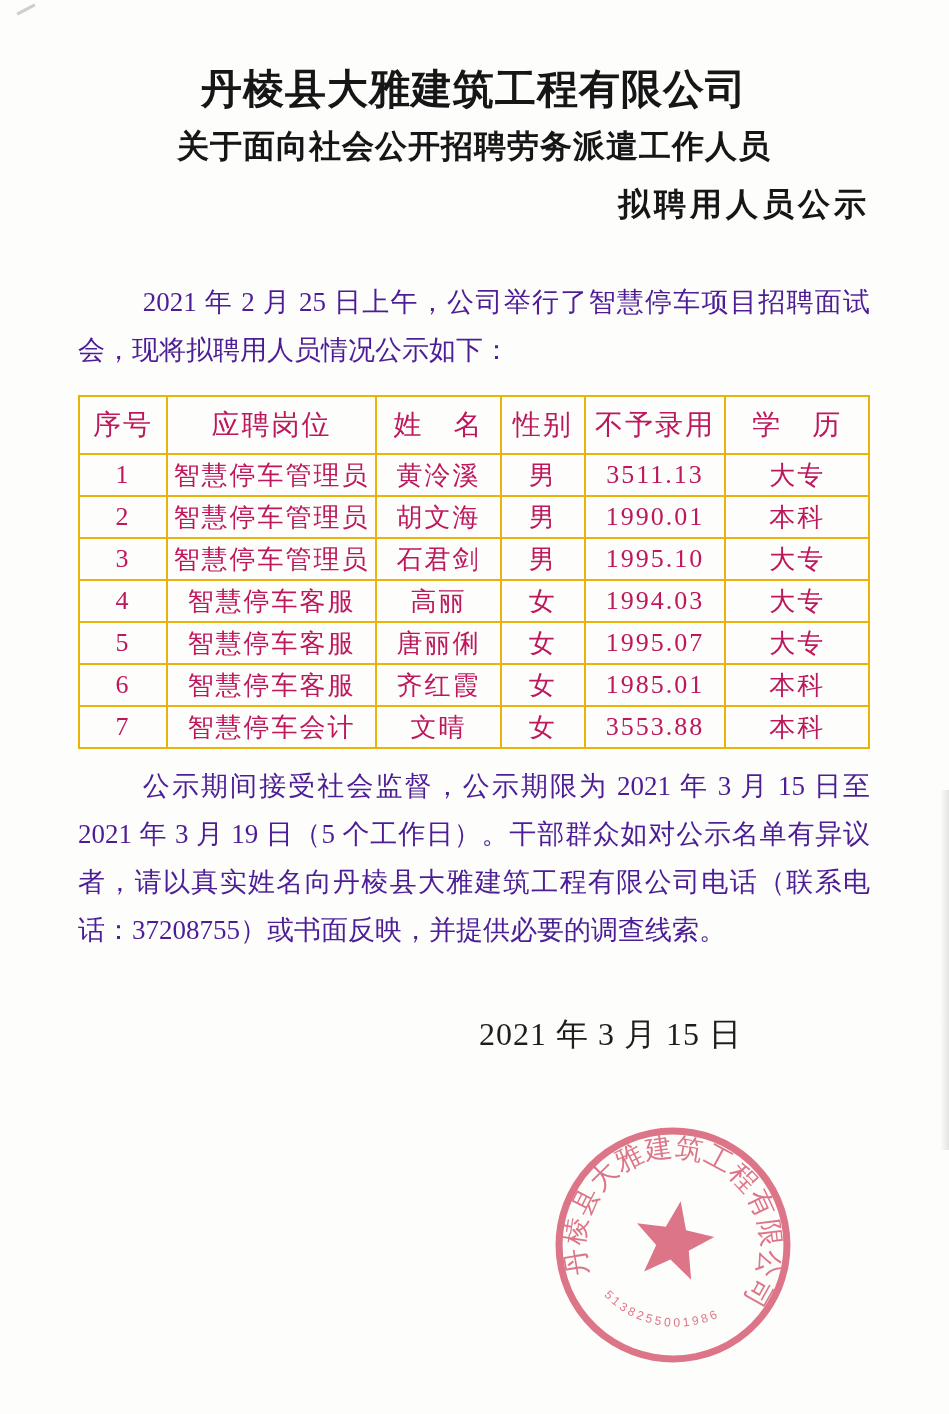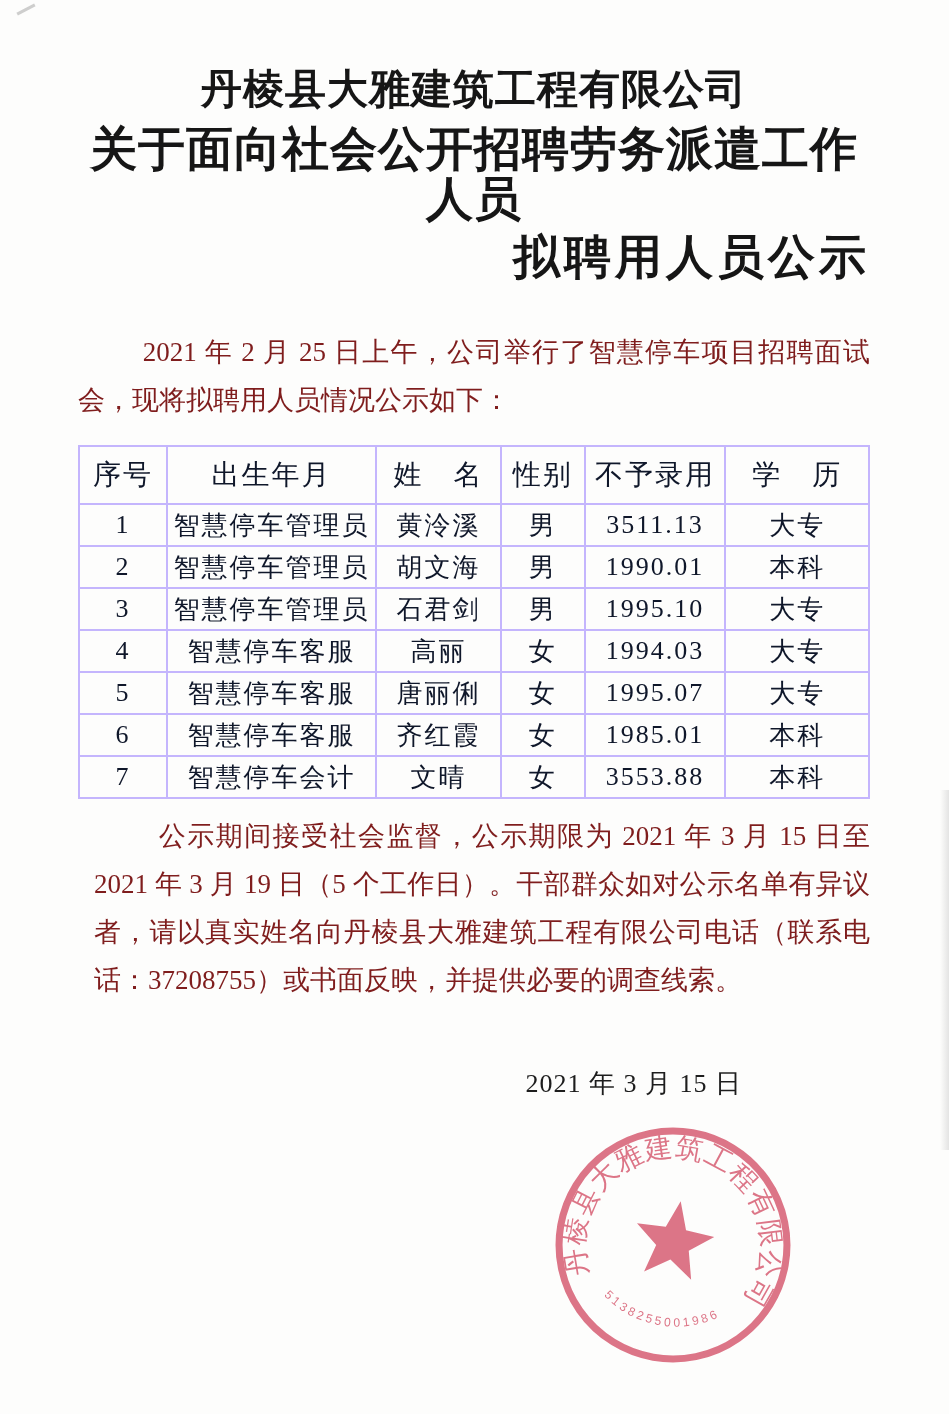--- a/index.html
+++ b/index.html
@@ -38,66 +38,66 @@
   .title-line1 {
     font-family: "Liberation Serif", "DejaVu Serif", serif;
     font-weight: bold;
     font-size: 41px;
     line-height: 50px;
     margin-bottom: 10px;
     letter-spacing: 1px;
     color: #161616;
   }
   .title-line2, .title-line3 {
-    font-family: Liberation Sans, sans-serif;
+    font-family: Liberation Mono, monospace;
     font-weight: bold;
-    font-size: 47px;
+    font-size: 32px;
     line-height: 50px;
     color: #161616;
   }
   .title-line2 { margin-bottom: 8px; letter-spacing: 1px; }
   .title-line3 { letter-spacing: 4px; text-align: right; }
   .para {
     font-size: 27px;
     line-height: 48px;
     text-align: justify;
     text-justify: inter-character;
     text-indent: 2.4em;
-    color: #7f1d1d;
+    color: #4c1d95;
   }
   .intro { margin-top: 46px; }
   table.roster {
     width: 100%;
     margin-top: 21px;
     border-collapse: collapse;
     table-layout: fixed;
   }
   table.roster th, table.roster td {
-    border: 2px solid #c4b5fd;
+    border: 2px solid #eab308;
     text-align: center;
     vertical-align: middle;
     font-weight: normal;
     font-size: 26px;
-    color: #0f172a;
+    color: #be185d;
     overflow: hidden;
     white-space: nowrap;
   }
   table.roster th {
     height: 58px;
     font-size: 28px;
     letter-spacing: 2px;
   }
   table.roster td { height: 42px; letter-spacing: 2px; }
   td.pos, th.pos { letter-spacing: 3px; }
-  .body-paras { margin-top: 13px; margin-left: 16px; }
+  .body-paras { margin-top: 13px; }
   .date-line {
     margin-top: 62px;
     text-align: right;
     padding-right: 128px;
-    font-size: 26px;
+    font-size: 32px;
     line-height: 36px;
     color: #1d1d1d;
     letter-spacing: 1px;
   }
   .seal {
     position: absolute;
     left: 552px;
     top: 1124px;
     width: 242px;
     height: 242px;
@@ -129,21 +129,21 @@
         <col style="width:11.11%">
         <col style="width:26.52%">
         <col style="width:15.78%">
         <col style="width:10.61%">
         <col style="width:17.80%">
         <col style="width:18.18%">
       </colgroup>
       <thead>
         <tr>
           <th>序号</th>
-          <th class="pos">出生年月</th>
+          <th class="pos">应聘岗位</th>
           <th>姓　名</th>
           <th>性别</th>
           <th>不予录用</th>
           <th>学　历</th>
         </tr>
       </thead>
       <tbody>
         <tr>
           <td>1</td>
           <td class="pos">智慧停车管理员</td>

